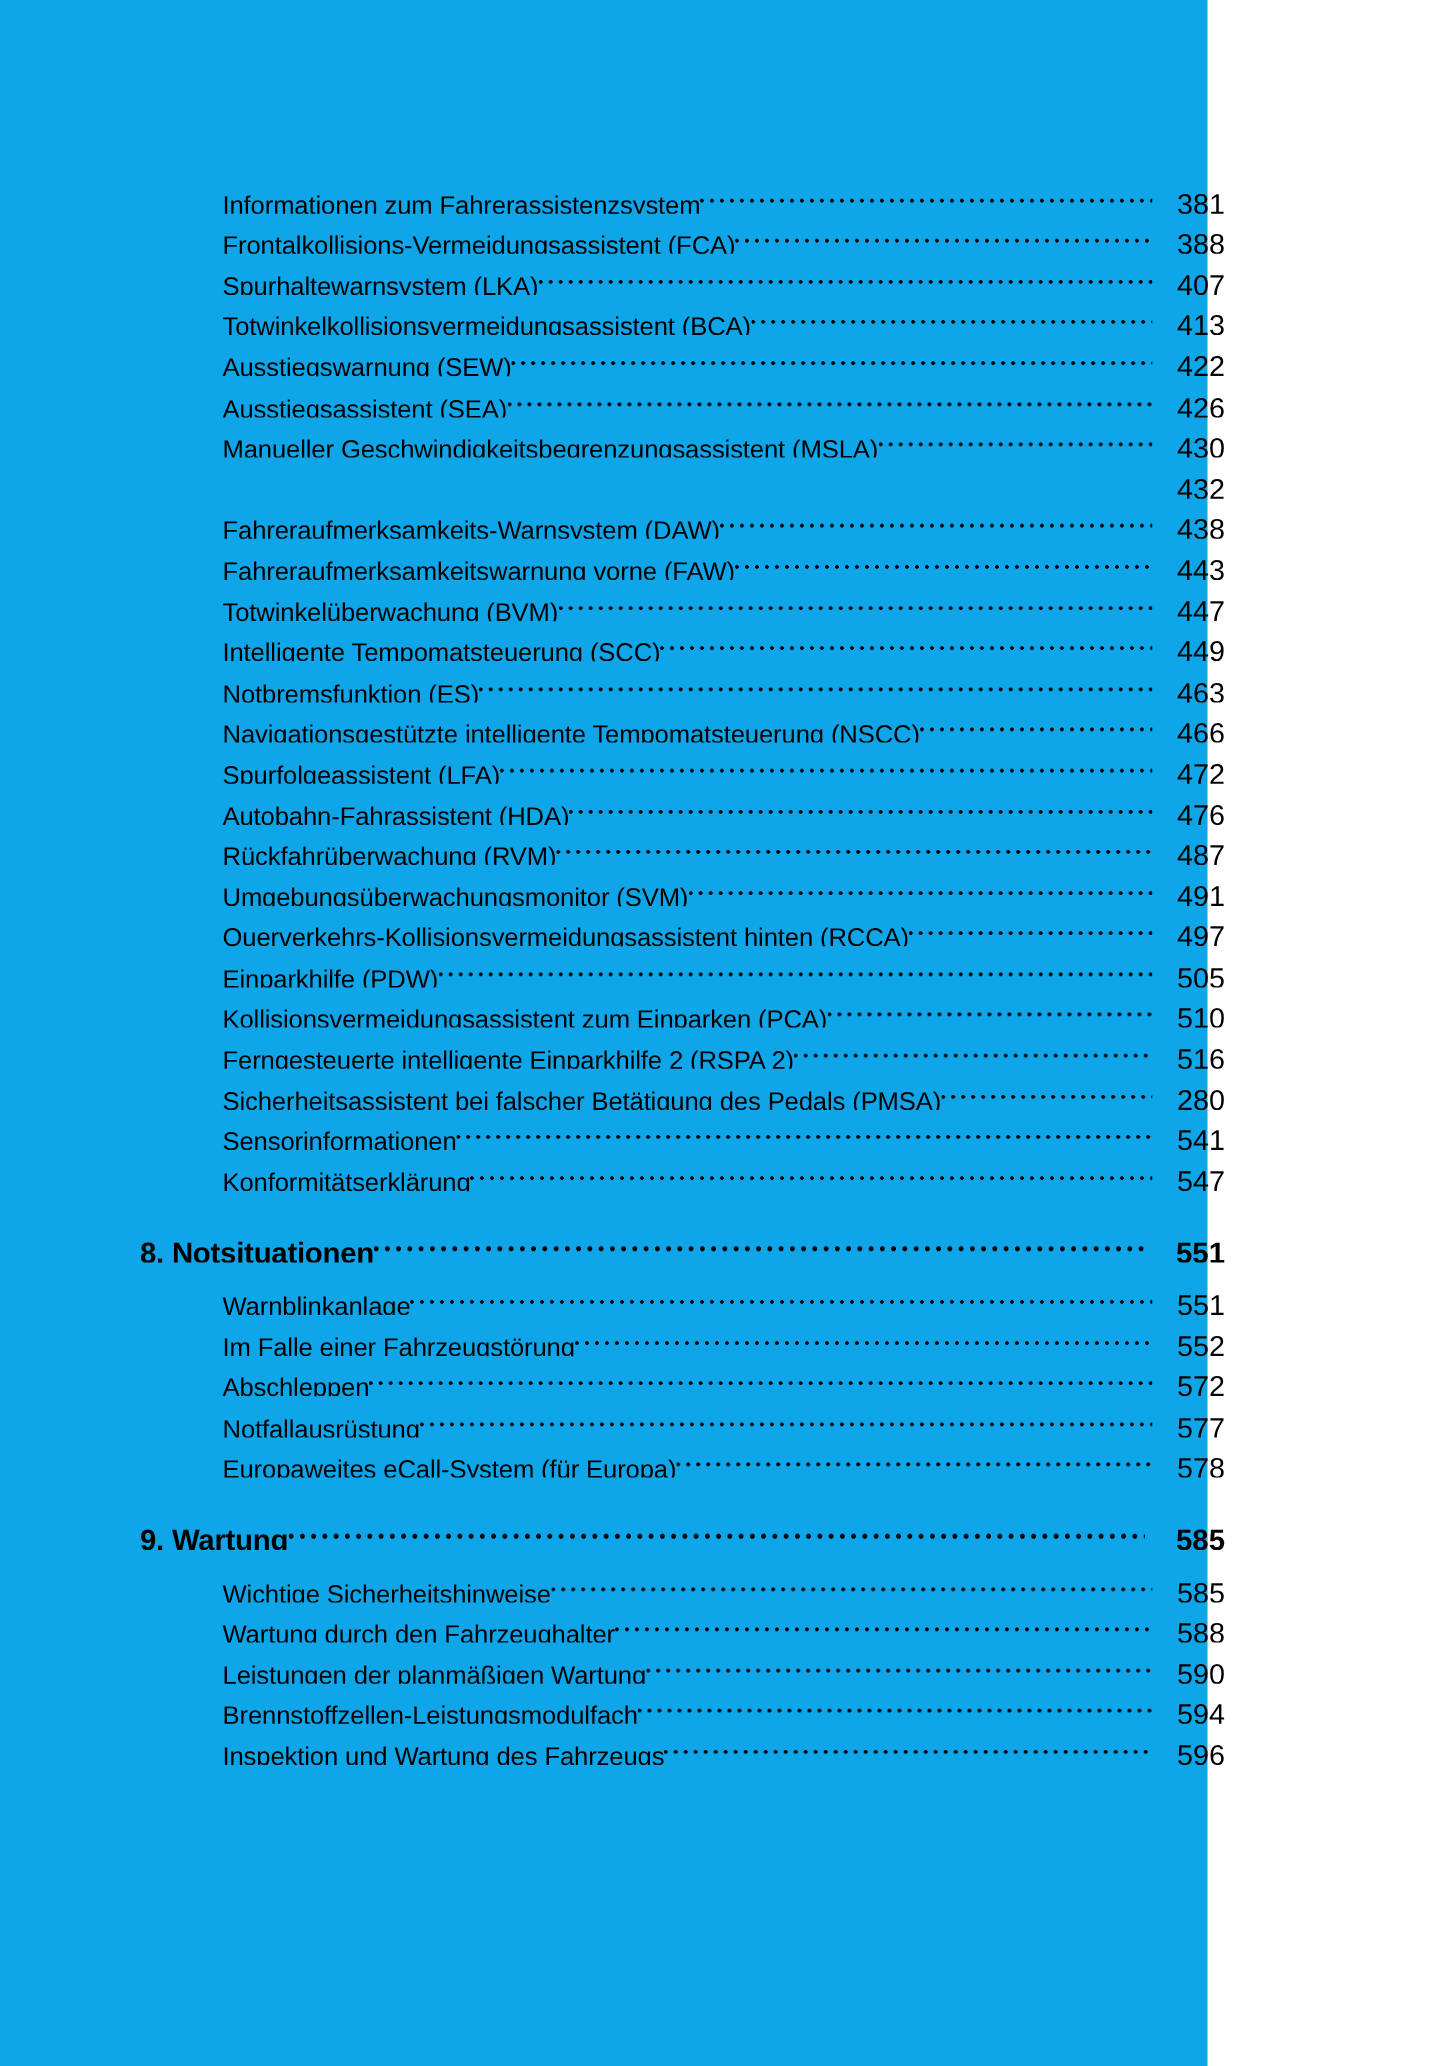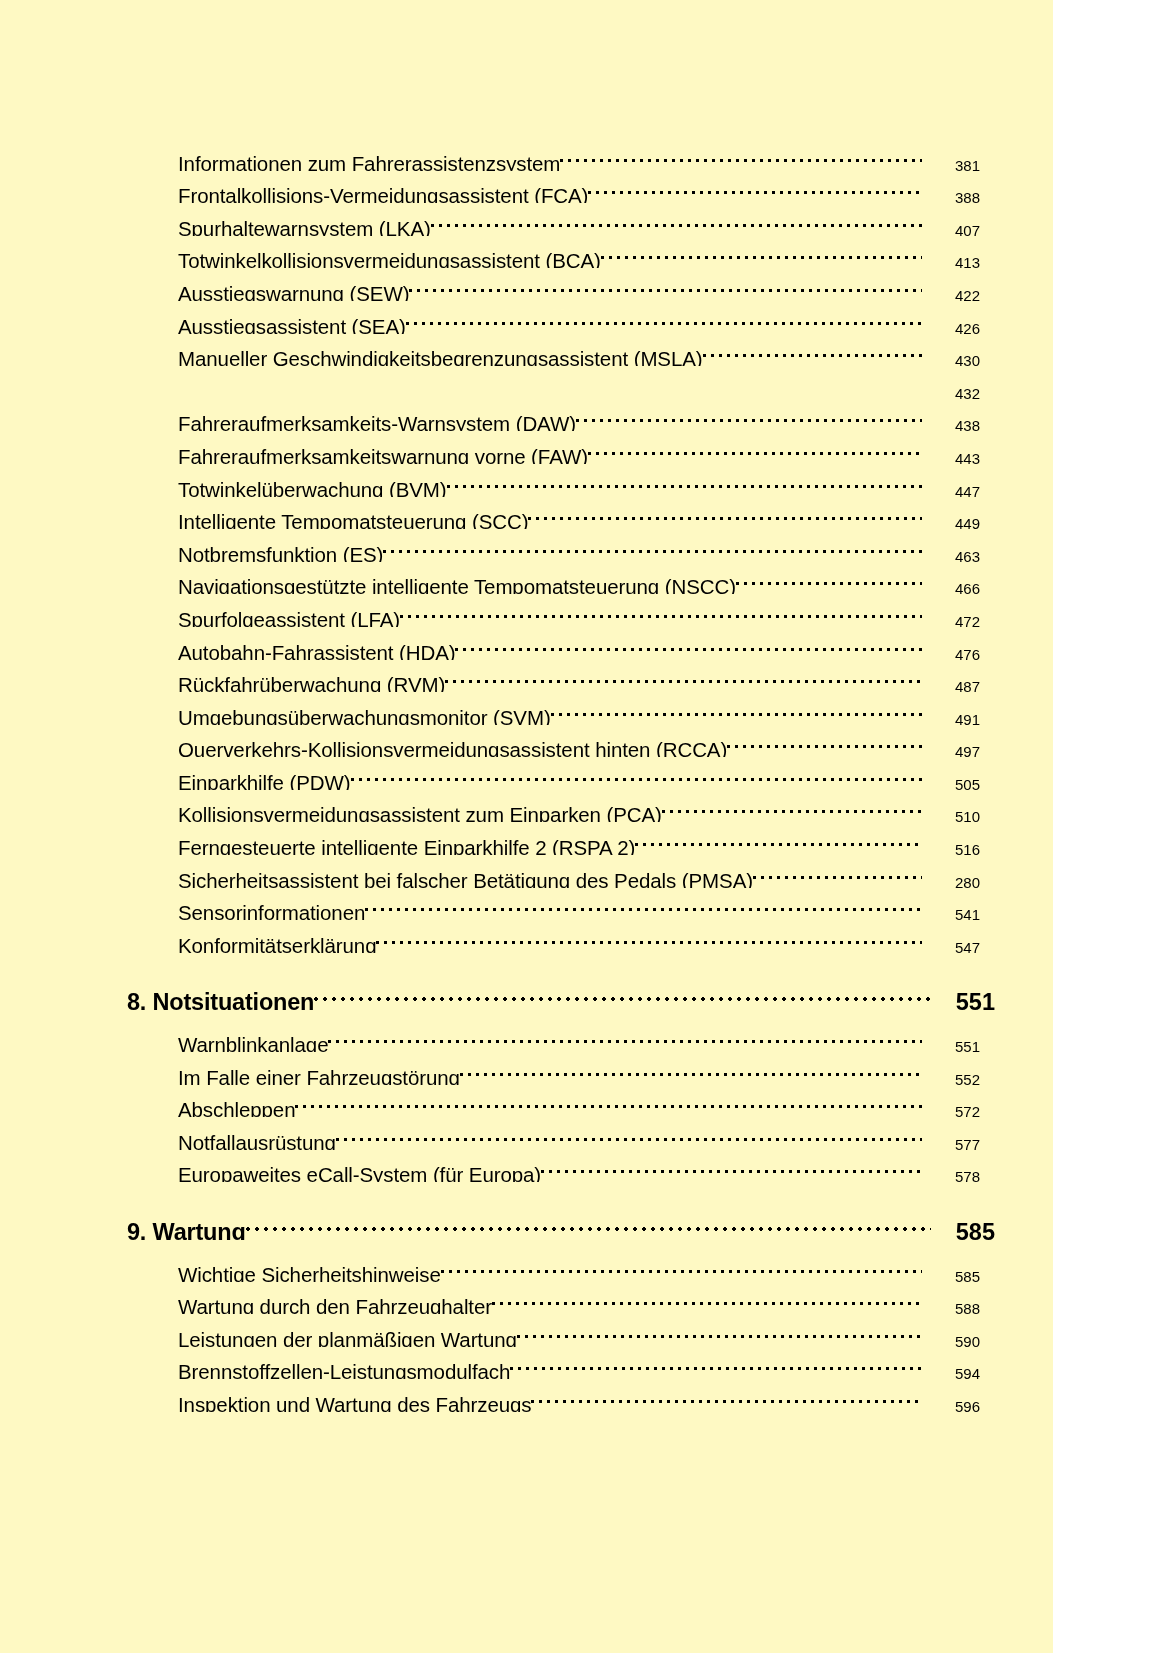--- a/index.html
+++ b/index.html
@@ -9,23 +9,23 @@
   }
   body {
     width: 1165px;
     height: 1653px;
     font-family: "Liberation Sans", sans-serif;
     color: #000000;
     -webkit-font-smoothing: antialiased;
   }
   #page {
     position: relative;
-    width: 1053px;
+    width: 966px;
     height: 1653px;
-    background: #fef9c3;
+    background: #0ea5e9;
     box-sizing: border-box;
   }
   #toc {
     position: absolute;
     left: 112px;
     top: 138px;
     width: 868px;
   }
 
   .toc-row {
@@ -82,40 +82,39 @@
     background-image: radial-gradient(circle at 2px 2px, #000 2px, rgba(0,0,0,0) 2.1px);
     background-size: 9px 4px;
   }
   
   .toc-row.no-leader .toc-leader::after {
     display: none;
   }
 
   .toc-page {
     flex: 0 0 auto;
-    font-size: 15px;
+    font-size: 23px;
     line-height: 32.6px;
     text-align: right;
     min-width: 52px;
     padding-left: 6px;
     white-space: nowrap;
   }
   .toc-row.level-1 .toc-page {
     font-weight: bold;
     font-size: 23.5px;
     min-width: 58px;
   }
 
   
   .toc-row.gap-before {
     margin-top: 25px;
   }
   .toc-row.gap-after {
     margin-bottom: 9px;
-    margin-left: 15px;
   }
 </style>
 </head>
 <body>
 
 <div id="page">
   <div id="toc">
       <div class="toc-row level-2">
         <span class="toc-title">Informationen zum Fahrerassistenzsystem</span>
         <span class="toc-leader"></span>

